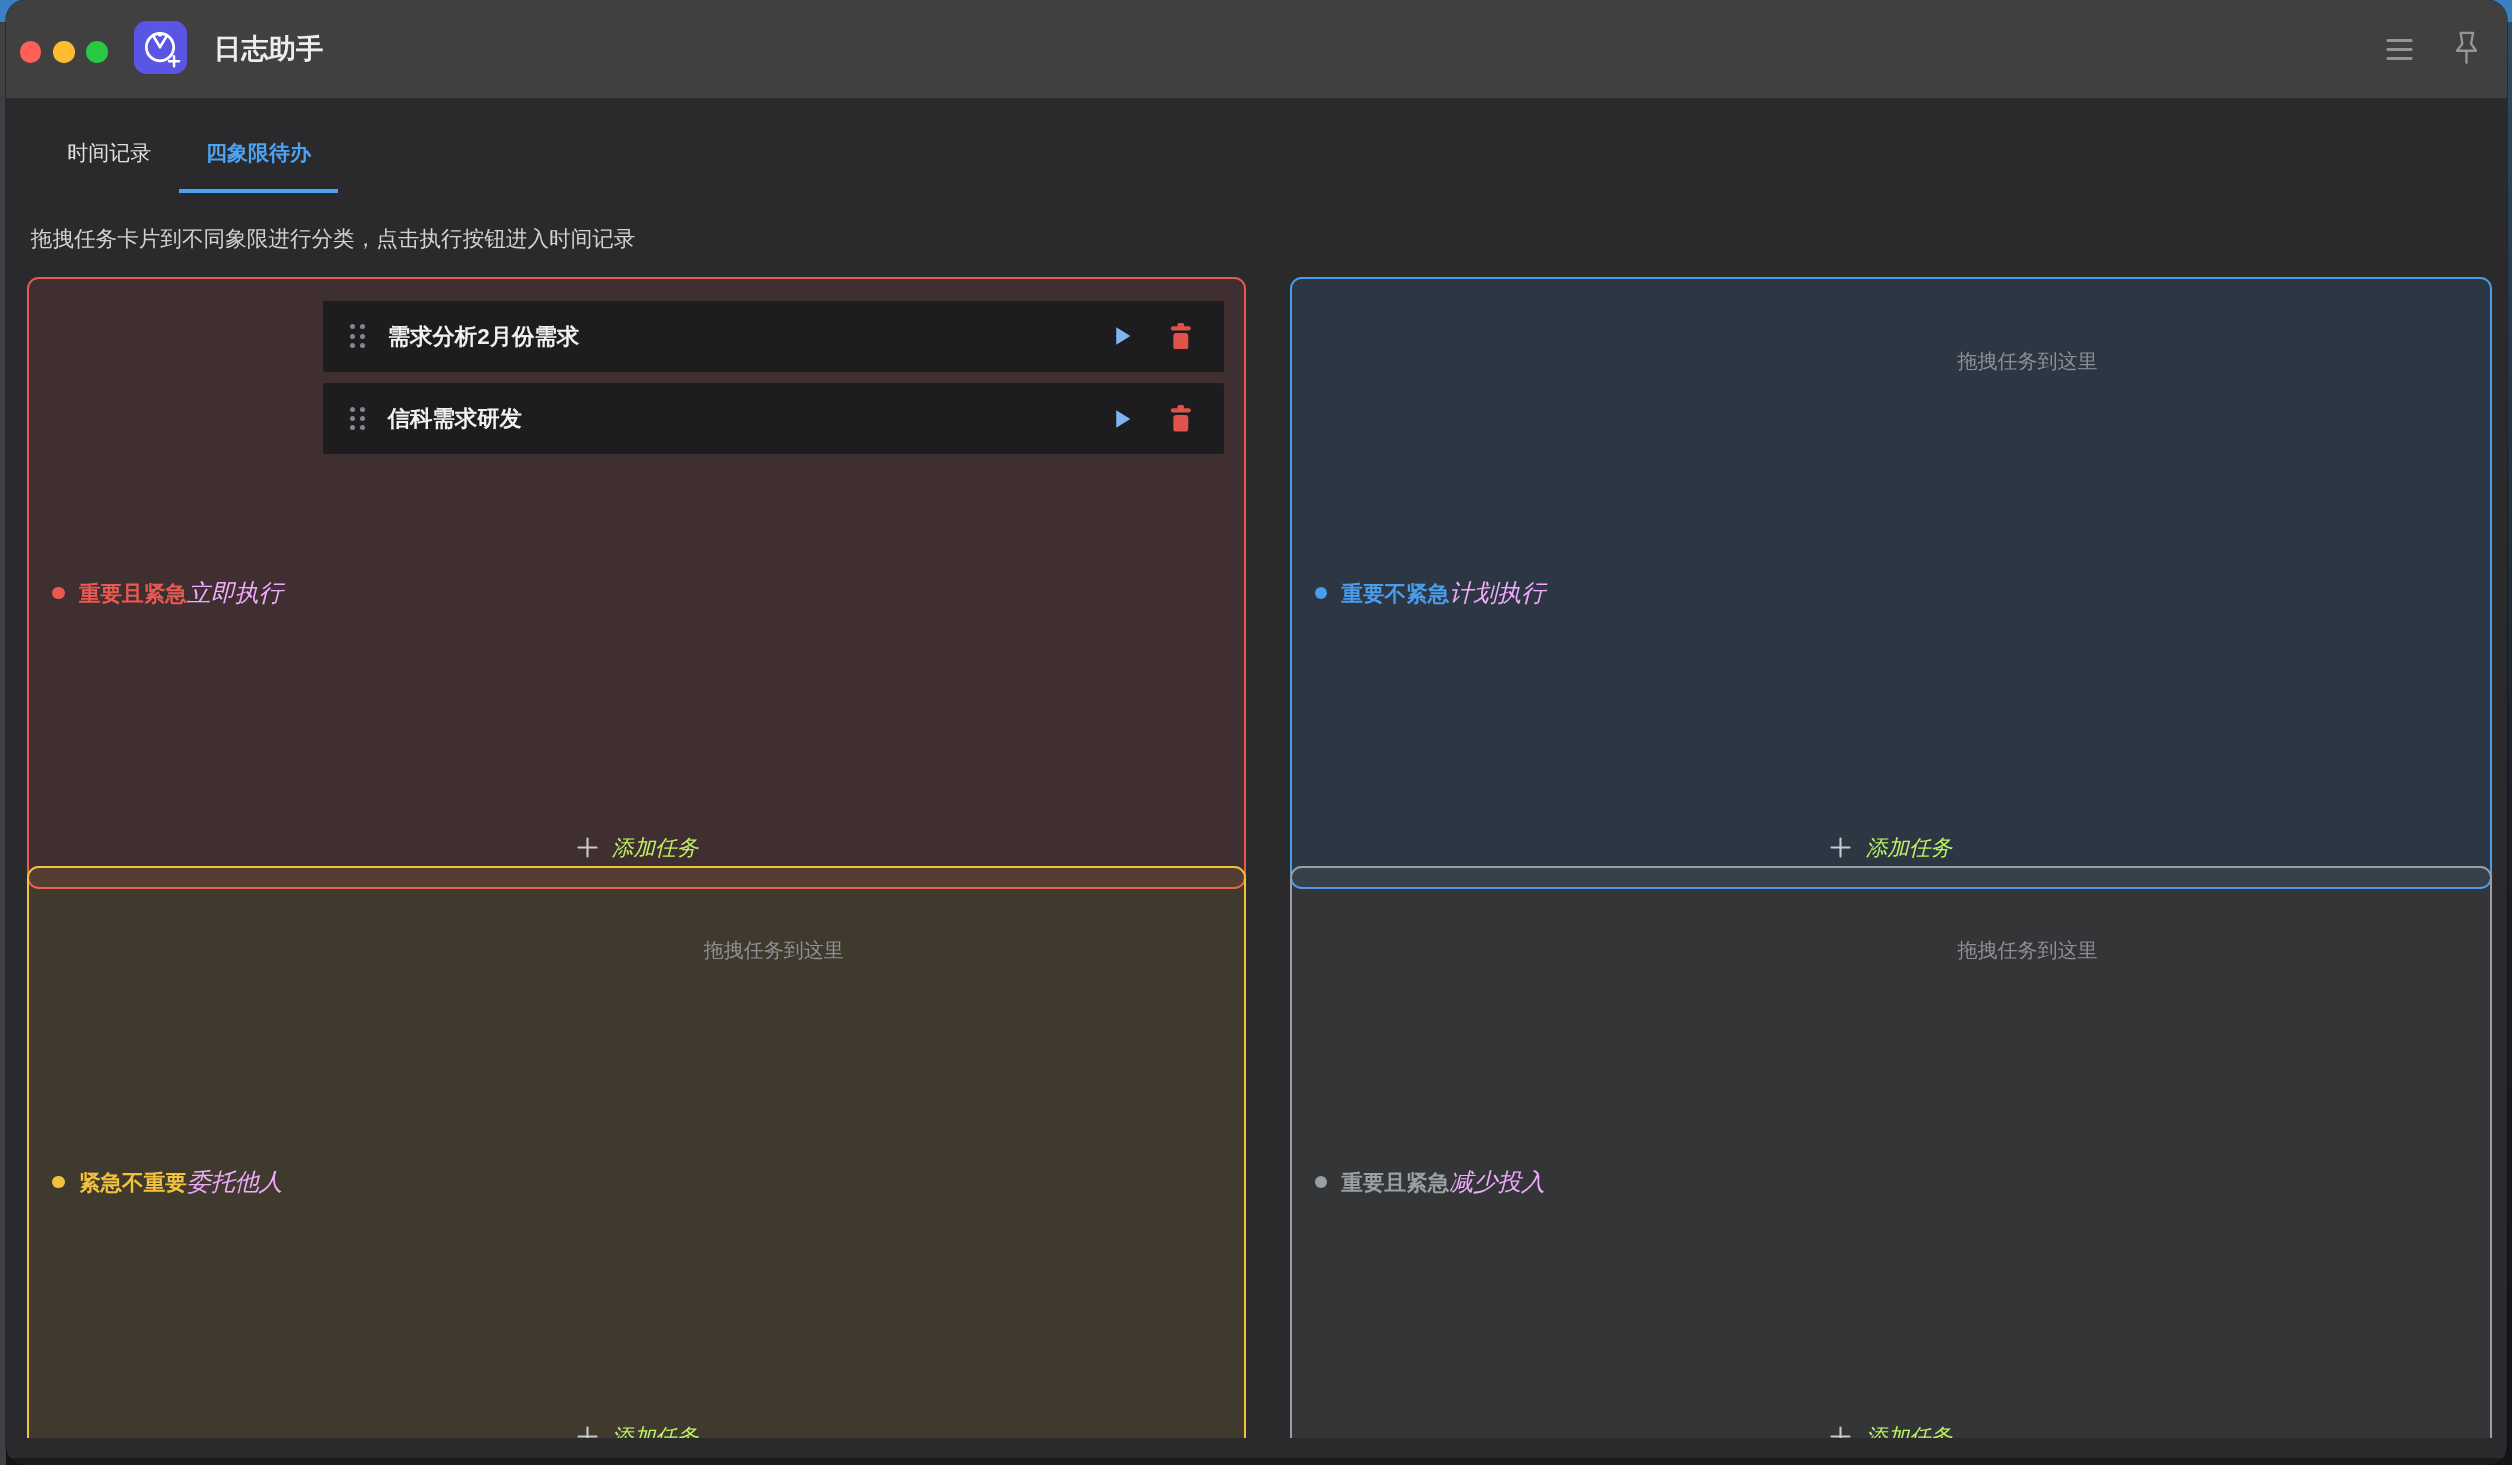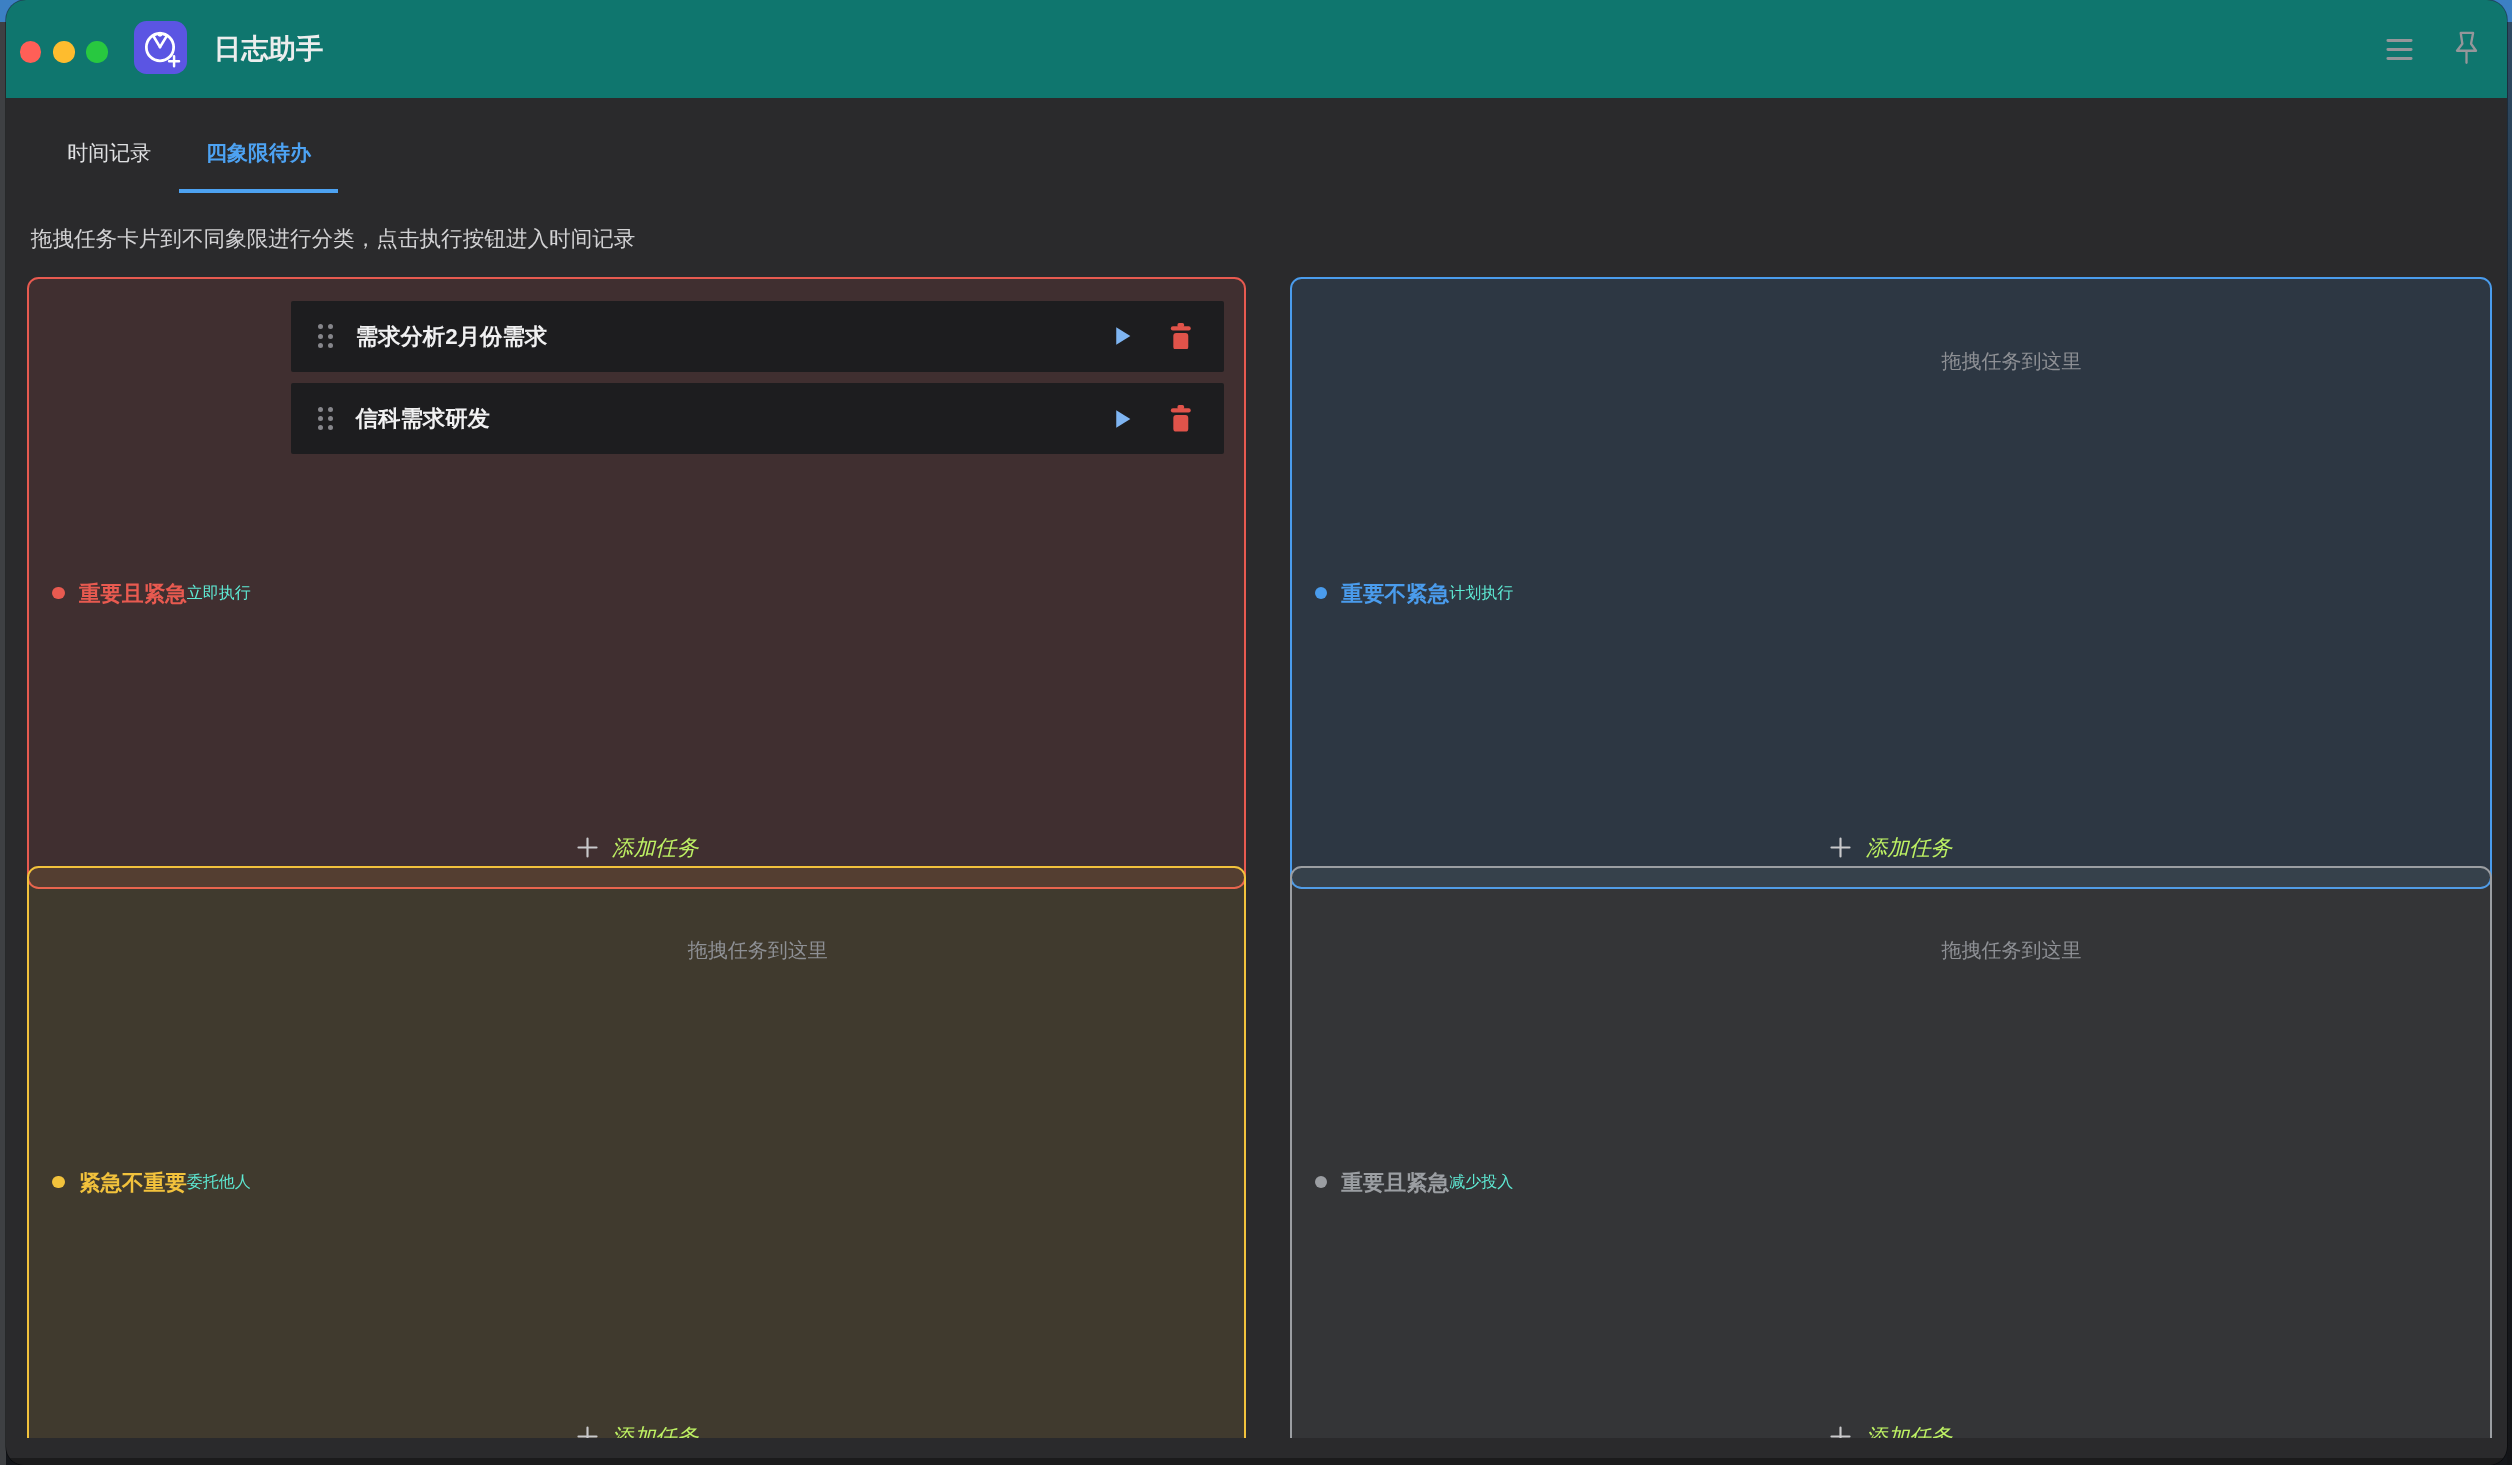--- a/index.html
+++ b/index.html
@@ -13,21 +13,21 @@
     background:linear-gradient(180deg,#2e4a63,#1c1f26 55%,#131417); }
 
   
   .window { position:absolute; left:5.8px; top:0; width:2501px; height:1465px;
     background:#2a2a2c; border-radius:20px 20px 18.3px 18.3px; overflow:hidden;
     box-shadow:0 0 0 0.8px rgba(0,0,0,0.45); }
   .window::after { content:""; position:absolute; left:0; right:0; bottom:0; height:6.6px;
     background:rgba(0,0,0,0.35); pointer-events:none; }
 
   
-  .titlebar { position:absolute; left:0; top:0; right:0; height:98px; background:#0f766e;text-decoration:underline; }
+  .titlebar { position:absolute; left:0; top:0; right:0; height:98px; background:#404040;text-decoration:underline; }
   .traffic { position:absolute; left:14px; top:41px; display:flex; gap:11.6px; }
   .traffic span { width:21.6px; height:21.6px; border-radius:50%; display:block; }
   .app-icon { position:absolute; left:128px; top:21px; width:53px; height:53px;
     border-radius:12.5px; background:#5b55e3; display:flex; align-items:center; justify-content:center; }
   .window-title { position:absolute; left:208px; top:0; height:98px; line-height:98px;
     font-size:27.4px; font-weight:bold; color:#eceded; }
   .tb-icon { position:absolute; top:28px; width:47px; height:43px; color:#96969a; cursor:pointer; }
   .tb-icon.menu { left:2370px; }
   .tb-icon.pin  { left:2437px; }
 
@@ -45,21 +45,21 @@
   .quad { position:absolute; border:2.5px solid var(--accent); border-radius:11.6px;
     background:var(--tint); display:flex; flex-direction:row; }
   .quad.q1 { left:21.6px;   top:179px; width:1219px; height:612px; }
   .quad.q2 { left:1284px; top:179px; width:1202px; height:612px; }
   .quad.q3 { left:21.6px;   top:768px; width:1219px; height:612px; }
   .quad.q4 { left:1284px; top:768px; width:1202px; height:612px; }
 
   .quad-header { display:flex; align-items:center; padding:20px 20px 0 23px; }
   .quad-dot { width:12.5px; height:12.5px; border-radius:50%; background:var(--accent); flex:none; }
   .quad-title { margin-left:14px; font-size:21.6px; font-weight:bold; color:var(--accent); }
-  .quad-tag { margin-left:auto; font-size:16px; color:#5eead4; }
+  .quad-tag { margin-left:auto; font-size:24px; color:#f0abfc;font-style:italic; }
 
   .quad-body { flex:1; padding:21.6px 20px 0 20px; position:relative; }
   .empty-hint { text-align:center; margin-top:47px; font-size:20px; color:#8e9095; }
 
   .task-card { height:71px; border-radius:2px; background:#1d1d1f;
     display:flex; align-items:center; padding:0 33px 0 27.4px; margin-bottom:11.6px; cursor:grab; }
   .drag-handle { display:grid; grid-template-columns:repeat(2,5px); grid-auto-rows:5px;
     gap:4.2px 5px; flex:none; cursor:grab; }
   .drag-handle i { width:5px; height:5px; border-radius:50%; background:#86868b; }
   .task-title { margin-left:22.4px; font-size:22.4px; font-weight:bold; color:#f1f1f2; }

